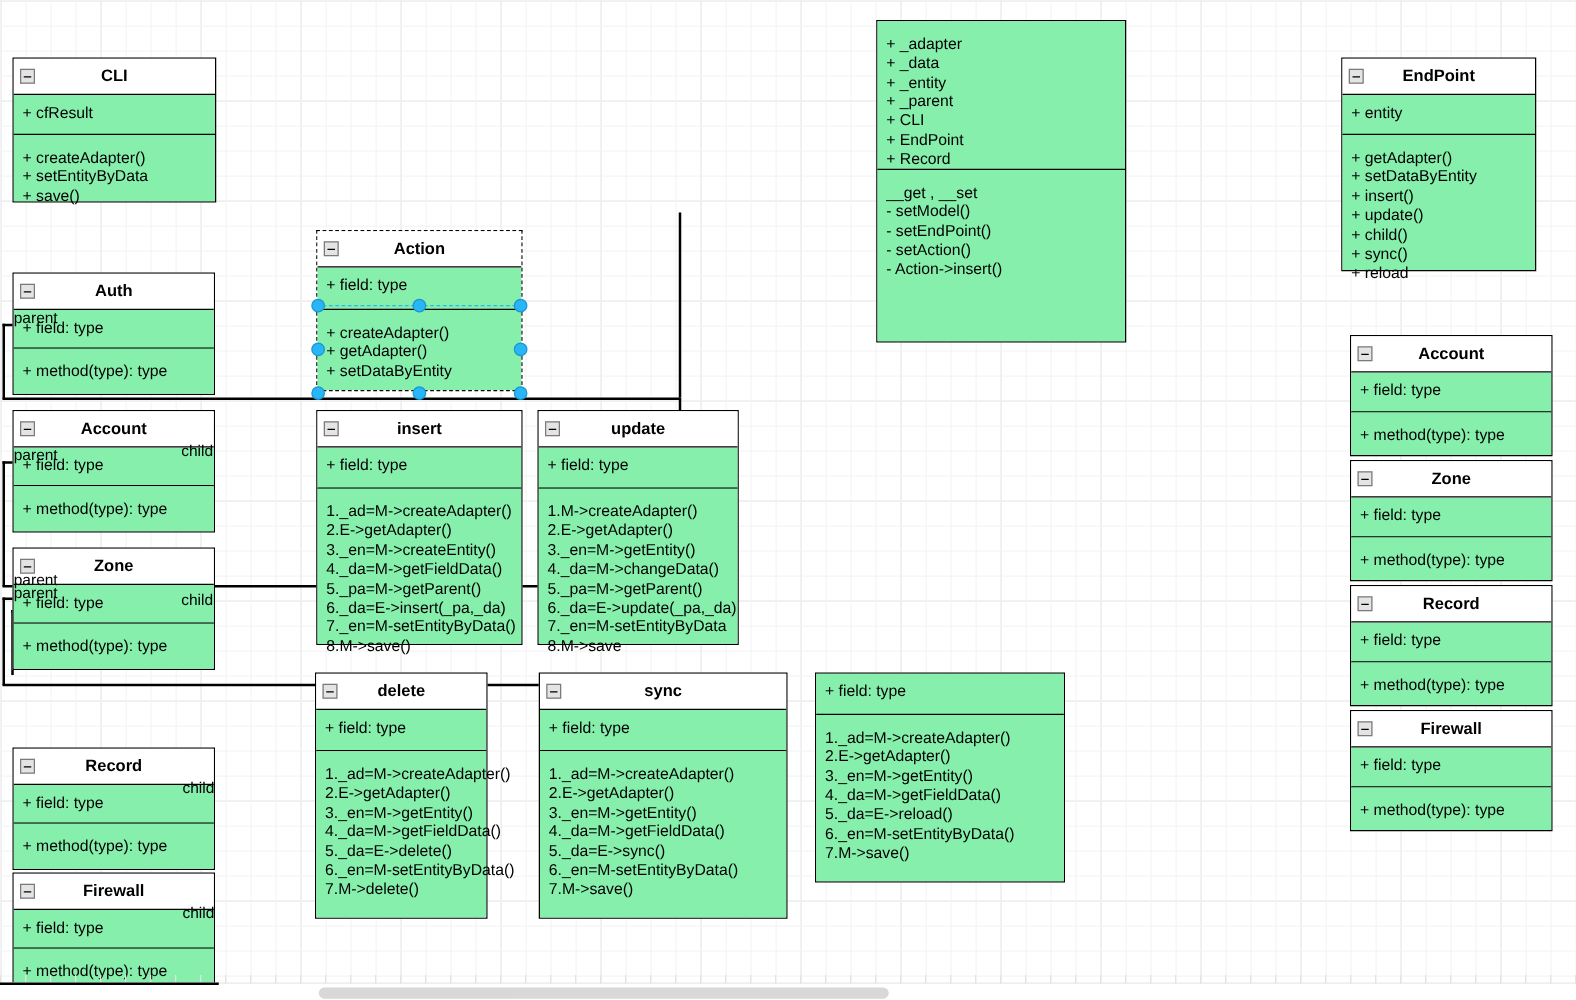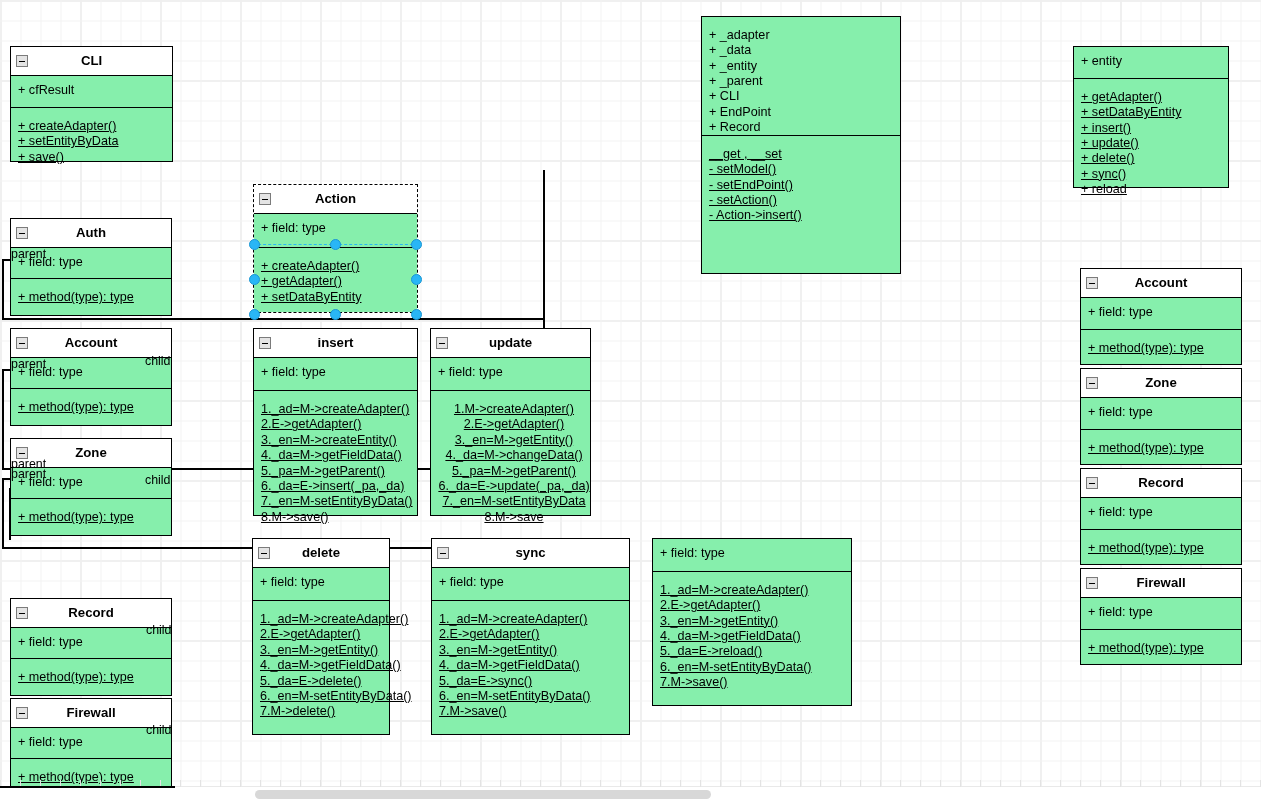--- a/index.html
+++ b/index.html
@@ -57,21 +57,21 @@
     position:absolute;
     left:2px; top:4.5px;
     width:6px; height:1.6px;
     background:#000;
   }
   .uml .compartment {
     border-bottom:1.6px solid #000000;
     padding:7px 0 7px 7px;
     background:#86efac;
   }
-  .uml .compartment:last-child { border-bottom:none;text-decoration:underline; }
+  .uml .compartment:last-child { border-bottom:none; }
   .uml .compartment .row { white-space:nowrap; }
   .uml .pad-top { padding-top:11px; }
   .sel-inner-line {
     position:absolute;
     border-top:1.3px dashed #29b6f6;
     z-index:9;
   }
   .handle {
     position:absolute;
     width:11px; height:11px;
@@ -161,29 +161,33 @@
     <div class="compartment pad-top" style="height:137px;">
       <div class="row">__get , __set</div>
       <div class="row">- setModel()</div>
       <div class="row">- setEndPoint()</div>
       <div class="row">- setAction()</div>
       <div class="row">- Action-&gt;insert()</div>
     </div>
   </div>
 
   <div class="uml" style="left:1073px; top:46px; width:156px;">
+    <div class="title">
+      <span class="collapse"></span>
+      <span>EndPoint</span>
+    </div>
     <div class="compartment" style="height:32px;">
       <div class="row">+  entity</div>
     </div>
     <div class="compartment pad-top" style="height:108px;">
       <div class="row">+ getAdapter()</div>
       <div class="row">+ setDataByEntity</div>
       <div class="row">+ insert()</div>
       <div class="row">+ update()</div>
-      <div class="row">+ delete()</div>
+      <div class="row">+ child()</div>
       <div class="row">+ sync()</div>
       <div class="row">+ reload</div>
     </div>
   </div>
 
   <div class="uml" style="left:253px; top:184px; width:165px; border:1.3px dashed #000;">
     <div class="title" style="border-bottom:1.6px solid #000;">
       <span class="collapse"></span>
       <span>Action</span>
     </div>
@@ -229,21 +233,21 @@
   </div>
 
   <div class="uml" style="left:430px; top:328px; width:161px;">
     <div class="title">
       <span class="collapse"></span>
       <span>update</span>
     </div>
     <div class="compartment" style="height:33px;">
       <div class="row">+ field: type</div>
     </div>
-    <div class="compartment pad-top" style="height:124px;text-align:center;">
+    <div class="compartment pad-top" style="height:124px;">
       <div class="row">1.M-&gt;createAdapter()</div>
       <div class="row">2.E-&gt;getAdapter()</div>
       <div class="row">3._en=M-&gt;getEntity()</div>
       <div class="row">4._da=M-&gt;changeData()</div>
       <div class="row">5._pa=M-&gt;getParent()</div>
       <div class="row">6._da=E-&gt;update(_pa,_da)</div>
       <div class="row">7._en=M-setEntityByData</div>
       <div class="row">8.M-&gt;save</div>
     </div>
   </div>

